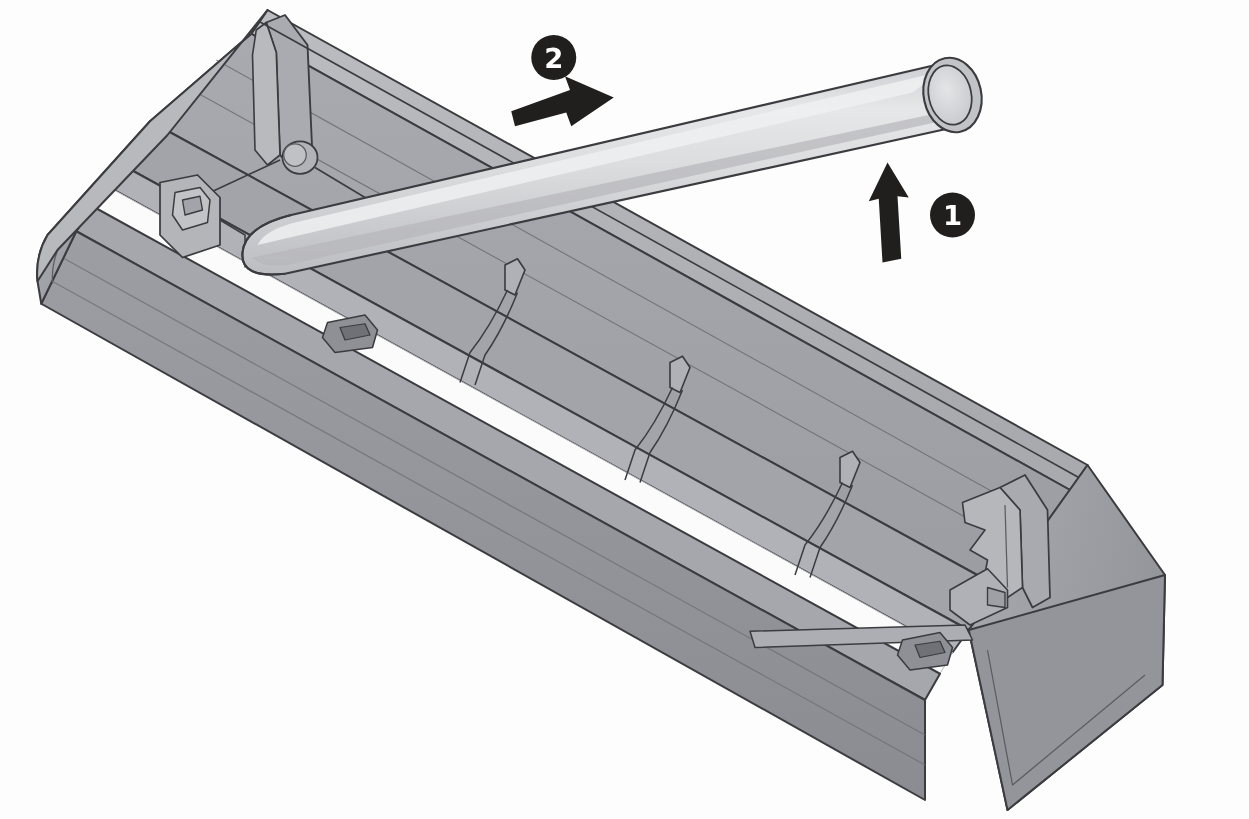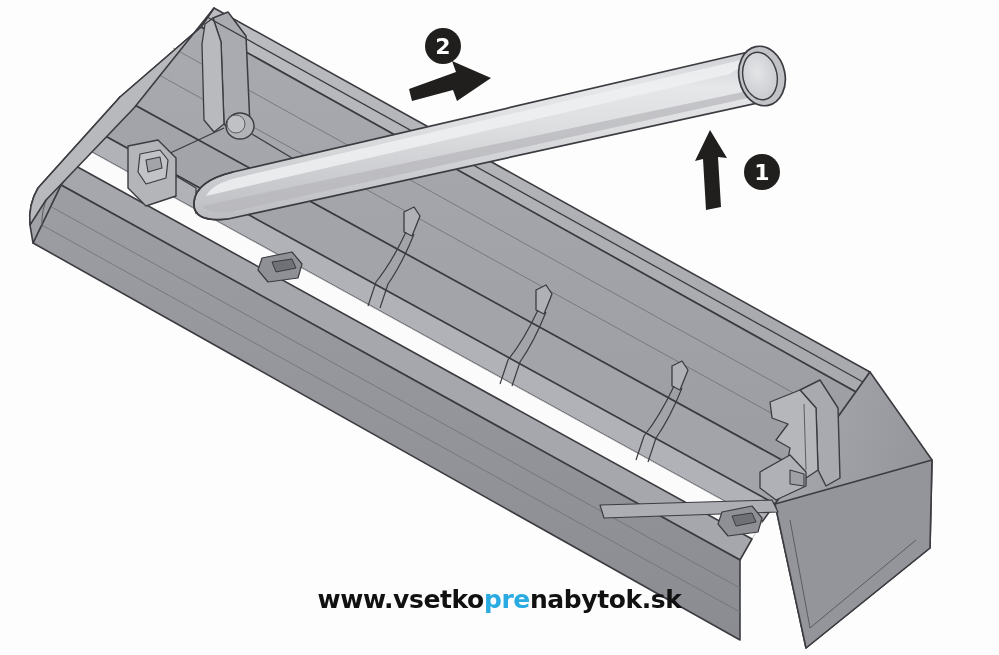--- a/index.html
+++ b/index.html
@@ -214,17 +214,14 @@
       <text class="badge-num" x="443" y="54" text-anchor="middle">2</text>
     </g>
 
     <g>
       <circle cx="762" cy="172" r="18" fill="#211f1e"></circle>
       <text class="badge-num" x="762" y="180" text-anchor="middle">1</text>
     </g>
 
   </svg>
 
-  <div id="watermark">
-    <span>www.vsetko</span><span class="accent">pre</span><span>nabytok.sk</span>
-  </div>
 
 </div>
 
 </body></html>

